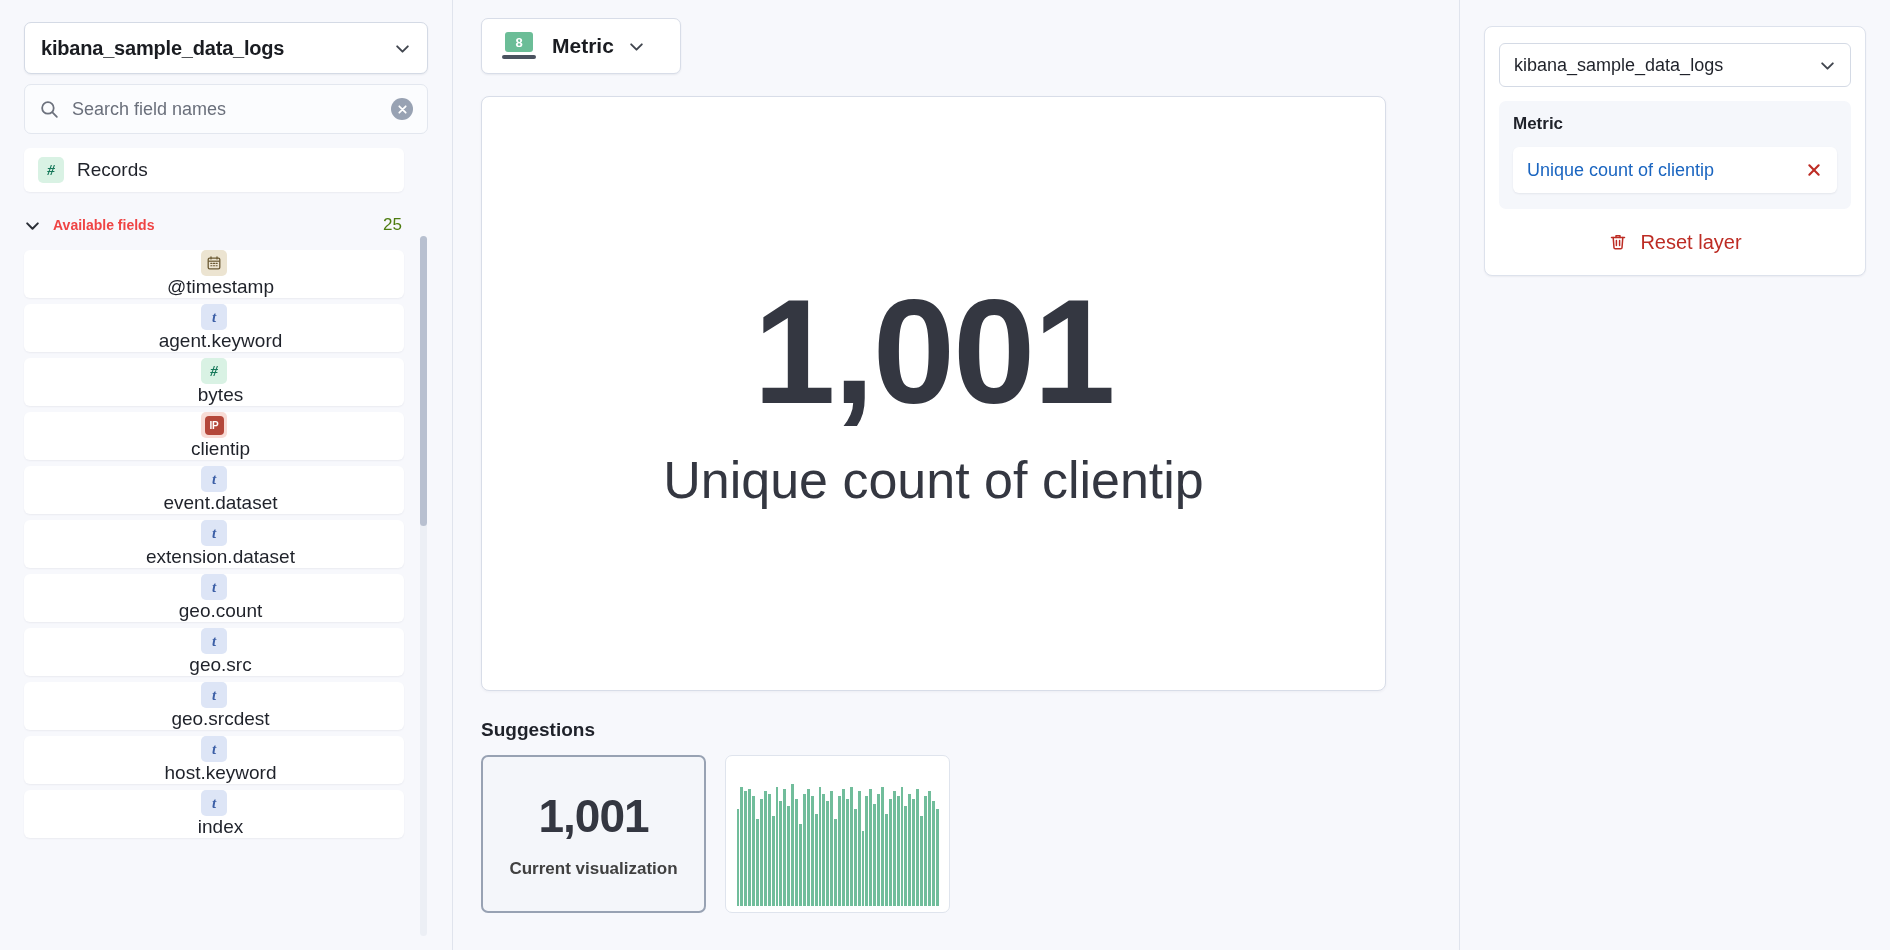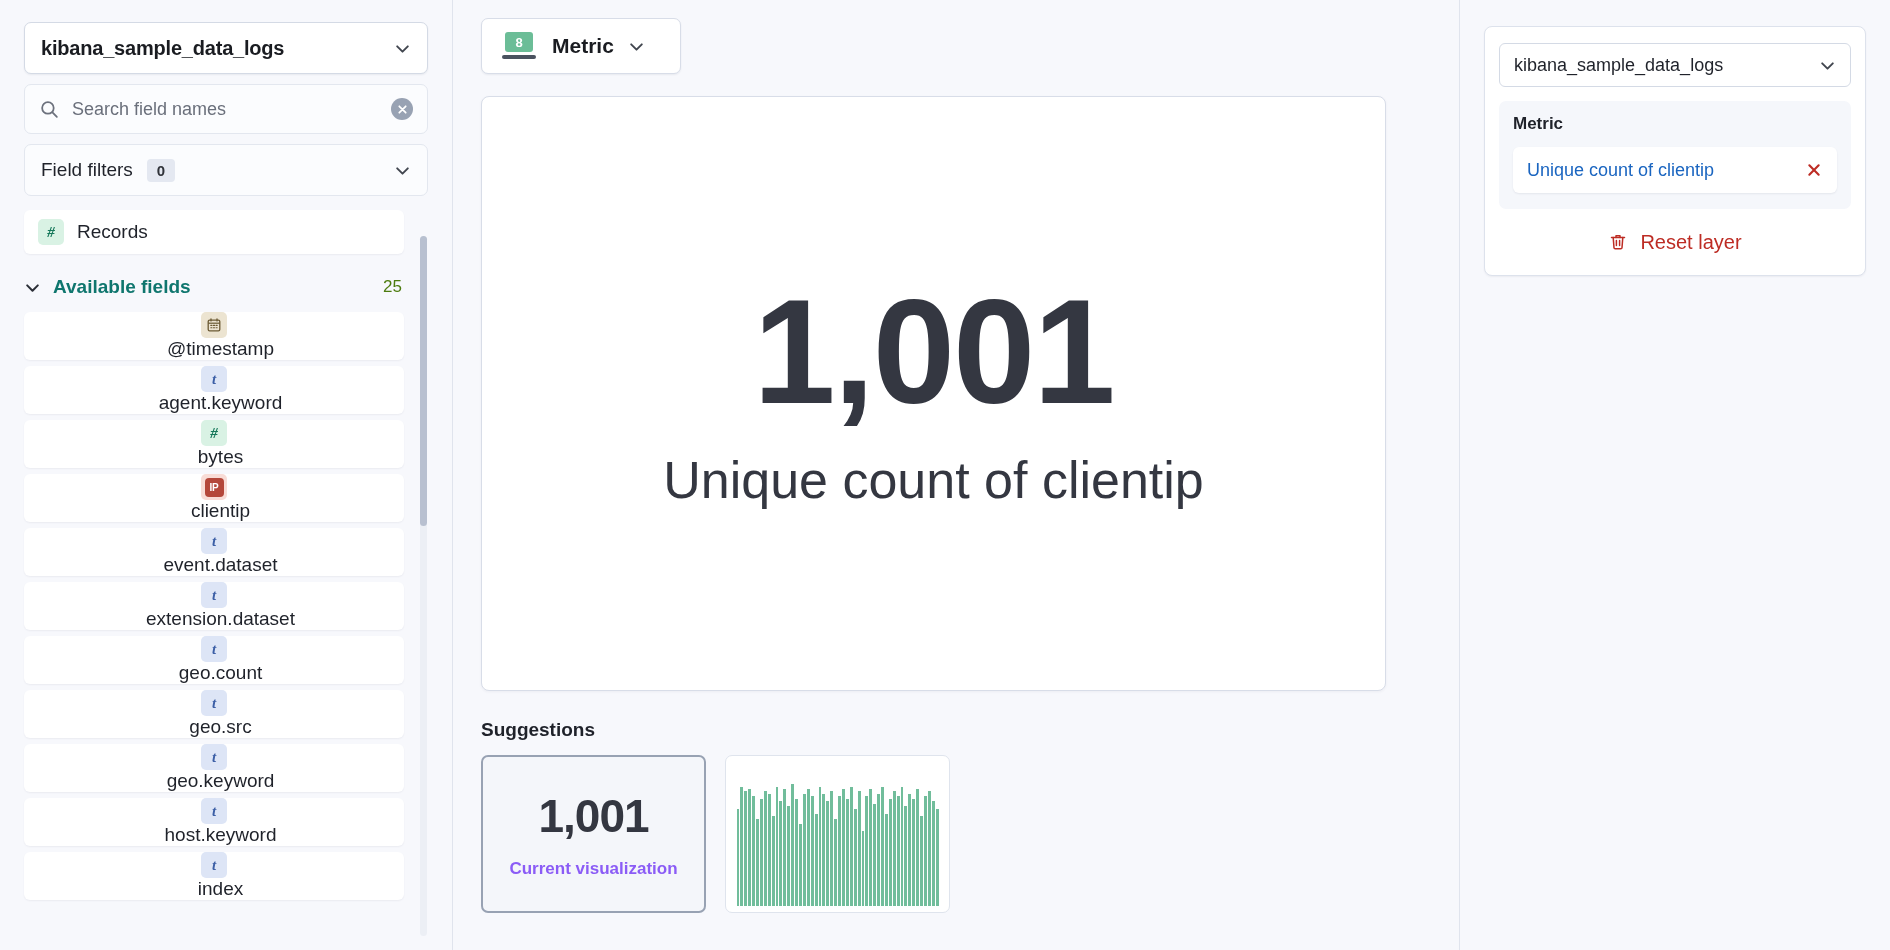--- a/index.html
+++ b/index.html
@@ -94,21 +94,21 @@
   .records-row .fname { font-size: 19px; color: #1f222a; margin-left: 13px; }
 
   .avail-head {
     margin-top: 16px;
     width: 404px; height: 34px;
     display: flex; align-items: center;
     cursor: pointer;
   }
   .avail-head .caret { width: 17px; height: 17px; color: #2b2f37; margin-right: 12px; flex: 0 0 17px; }
   .avail-head .caret svg { display: block; width: 100%; height: 100%; }
-  .avail-head .t { font-size: 19px; font-weight: 700; color: #0f766e; flex: 1; }
+  .avail-head .t { font-size: 14px; font-weight: 700; color: #ef4444; flex: 1; }
   .avail-head .n { font-size: 17px; color: #4d7c0f; margin-right: 26px; }
 
   .field-list {
     margin-top: 8px;
     width: 380px;
     position: relative;
   }
   .field-row {
     height: 48px;
     background: #fff;
@@ -231,21 +231,21 @@
     display: flex; flex-direction: column;
     align-items: center; justify-content: center;
     background: #f4f6fa;
     border: 1px solid #dfe4ed;
   }
   .sugg-card.selected {
     background: #f4f6fa;
     border: 2px solid #98a2b3;
   }
   .sugg-card .num { font-size: 46px; font-weight: 700; color: #343741; letter-spacing: -1px; }
-  .sugg-card .cap { font-size: 17px; font-weight: 700; color: #8b5cf6; margin-top: 16px; }
+  .sugg-card .cap { font-size: 17px; font-weight: 700; color: #404040; margin-top: 16px; }
   .sugg-card.bars { background: #fff; border: 1px solid #dfe4ed; justify-content: flex-end; padding: 0; }
   .bars-wrap {
     width: 210px; height: 128px;
     display: flex; align-items: flex-end; gap: 1px;
     padding: 0 4px 6px 4px; overflow: hidden;
   }
   .bars-wrap i { flex: 1 1 auto; background: #71bd9b; display: block; min-width: 2px; }
 
   .center-divider {
     position: absolute; right: 0; top: 0;
@@ -334,30 +334,20 @@
           </svg>
       </span>
       <input class="search-input" type="text" placeholder="Search field names" style="">
       <button class="clear-btn">
         <svg viewBox="0 0 12 12" fill="none" stroke="currentColor" stroke-width="1.9" stroke-linecap="round">
             <path d="M2.5 2.5l7 7M9.5 2.5l-7 7"></path>
           </svg>
       </button>
     </div>
 
-    <div class="field-filters">
-      <span class="ff-label">Field filters</span>
-      <span class="ff-count">0</span>
-      <span class="ff-spacer"></span>
-      <span class="chev">
-        <svg viewBox="0 0 16 16" fill="none" stroke="currentColor" stroke-width="1.8" stroke-linecap="round" stroke-linejoin="round">
-            <path d="M3 6l5 5 5-5"></path>
-          </svg>
-      </span>
-    </div>
 
     <div class="records-row">
       <span class="tico number">#</span>
       <span class="fname">Records</span>
     </div>
 
     <div class="avail-head">
       <span class="caret">
         <svg viewBox="0 0 16 16" fill="none" stroke="currentColor" stroke-width="1.9" stroke-linecap="round" stroke-linejoin="round">
             <path d="M3 6l5 5 5-5"></path>
@@ -404,21 +394,21 @@
         <div class="field-row">
           <span class="tico string">t</span>
           <span class="fname">geo.count</span>
         </div>
         <div class="field-row">
           <span class="tico string">t</span>
           <span class="fname">geo.src</span>
         </div>
         <div class="field-row">
           <span class="tico string">t</span>
-          <span class="fname">geo.keyword</span>
+          <span class="fname">geo.srcdest</span>
         </div>
         <div class="field-row">
           <span class="tico string">t</span>
           <span class="fname">host.keyword</span>
         </div>
         <div class="field-row">
           <span class="tico string">t</span>
           <span class="fname">index</span>
         </div>
       </div>

